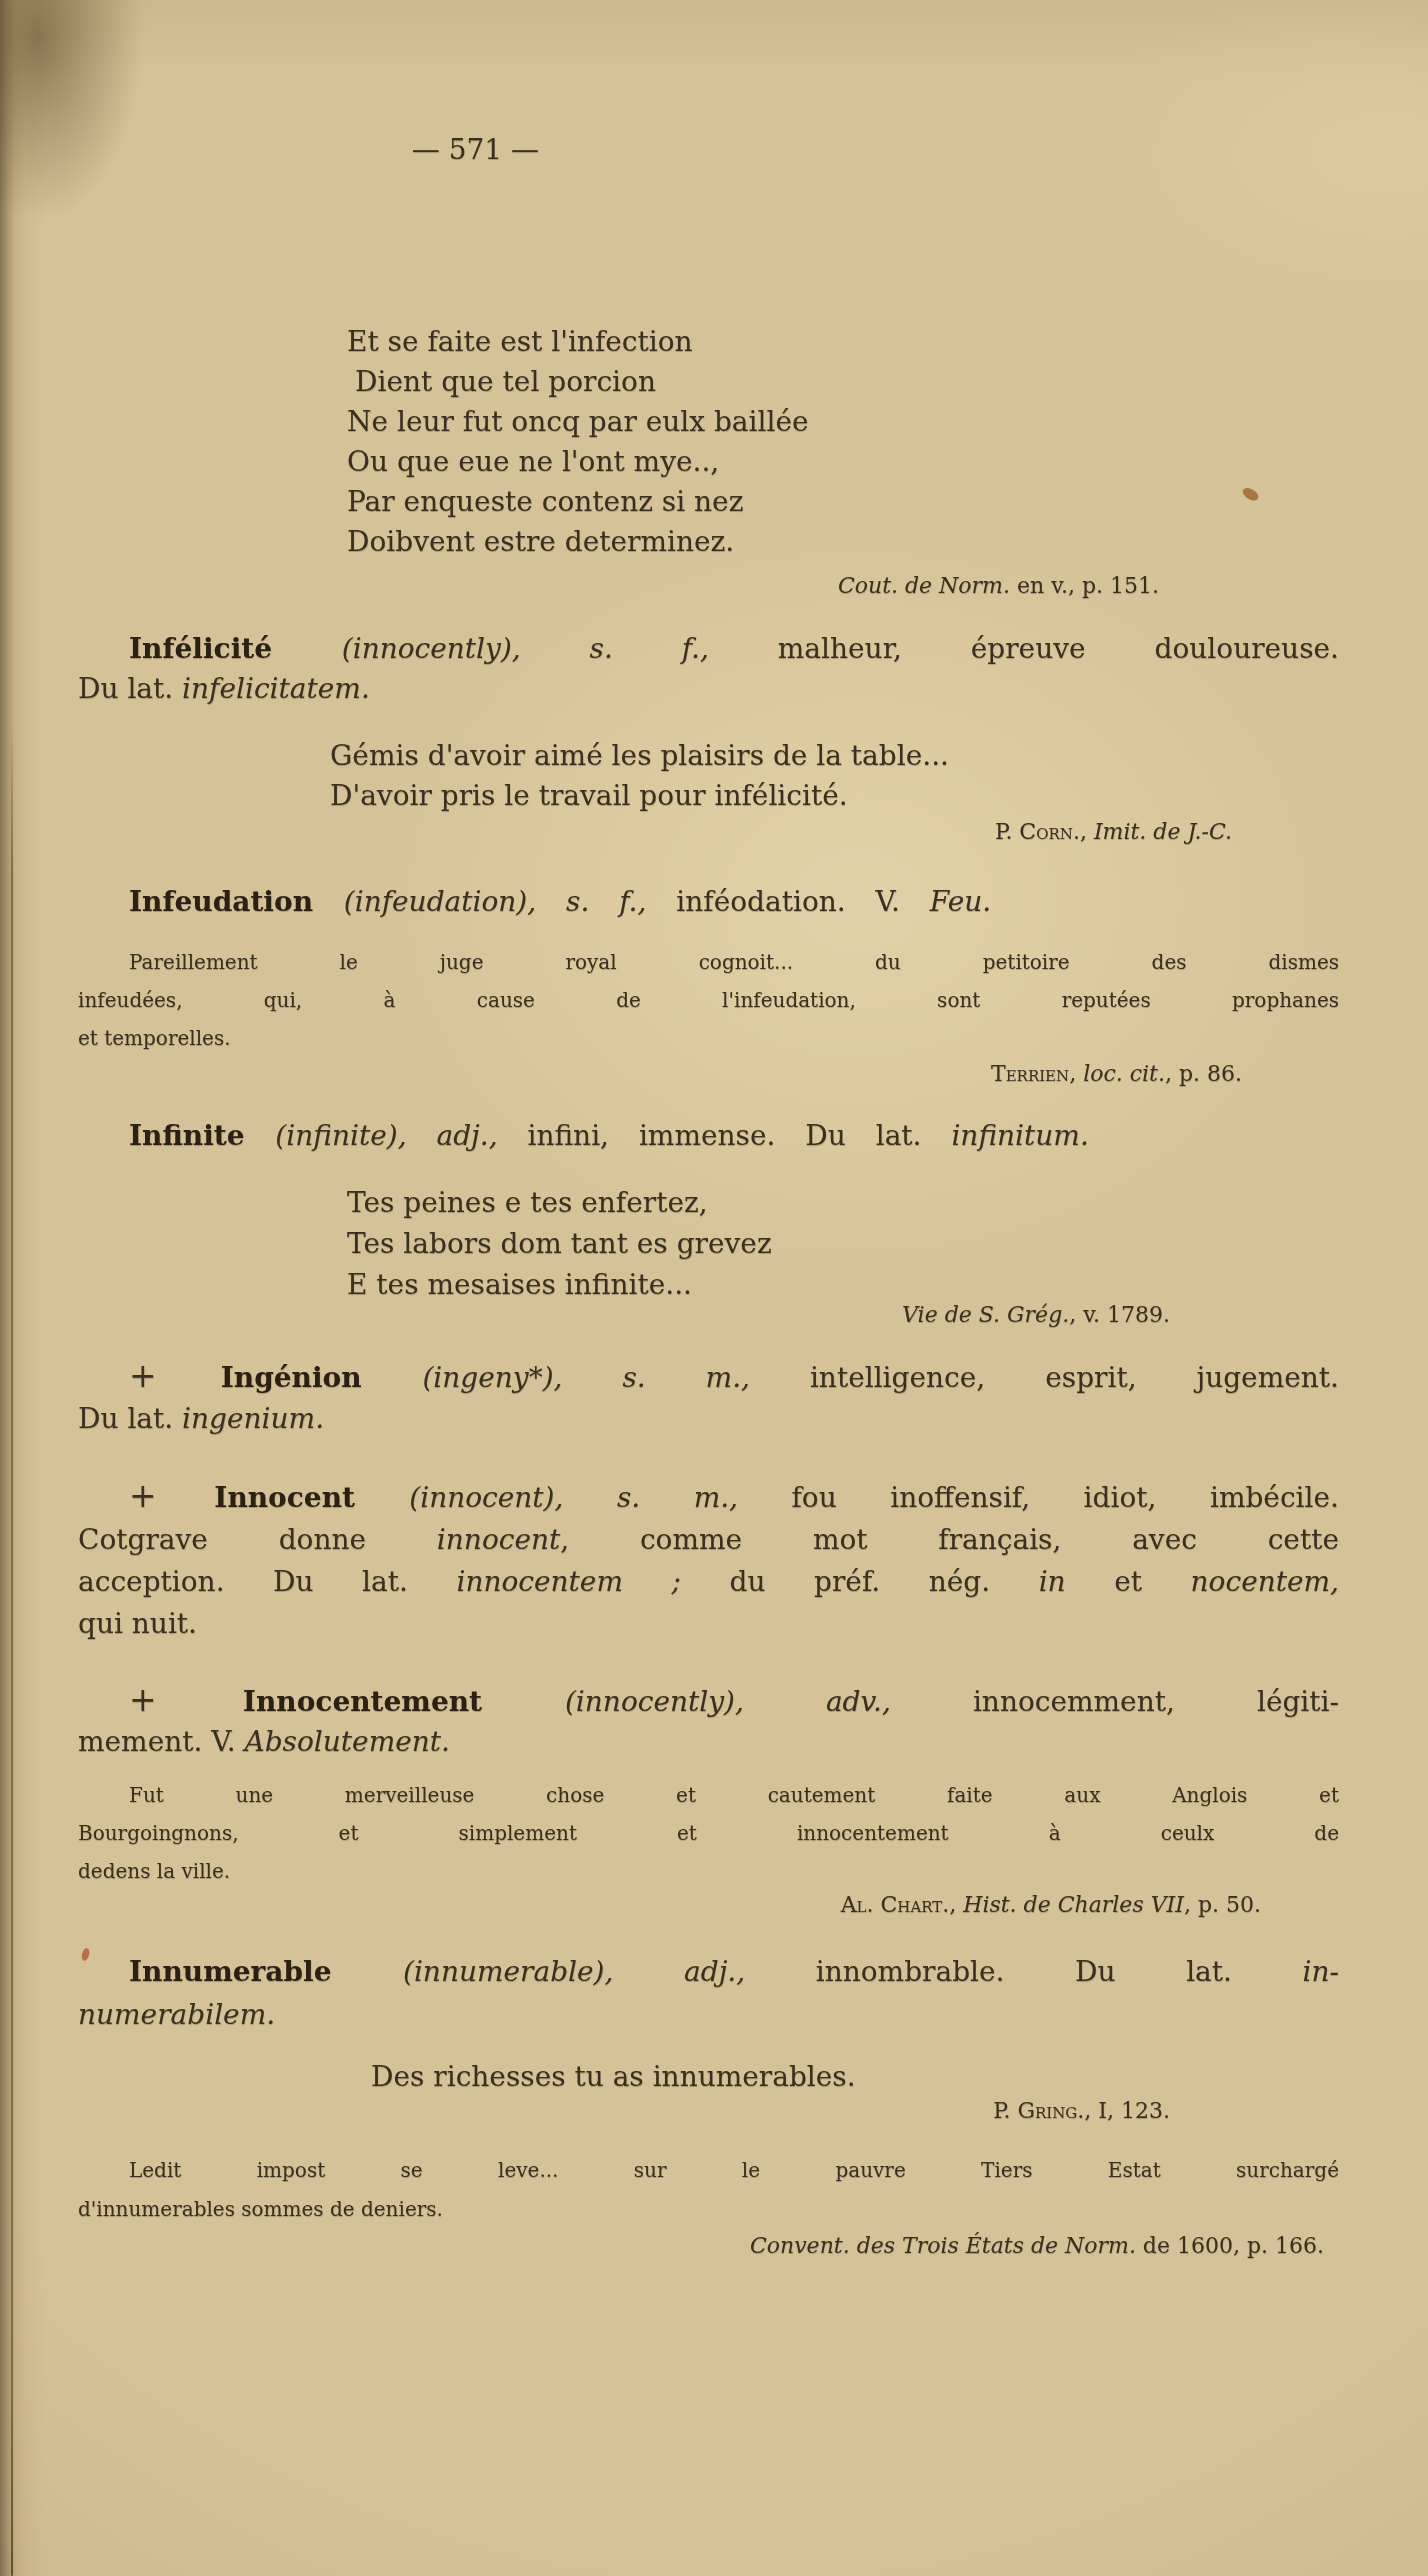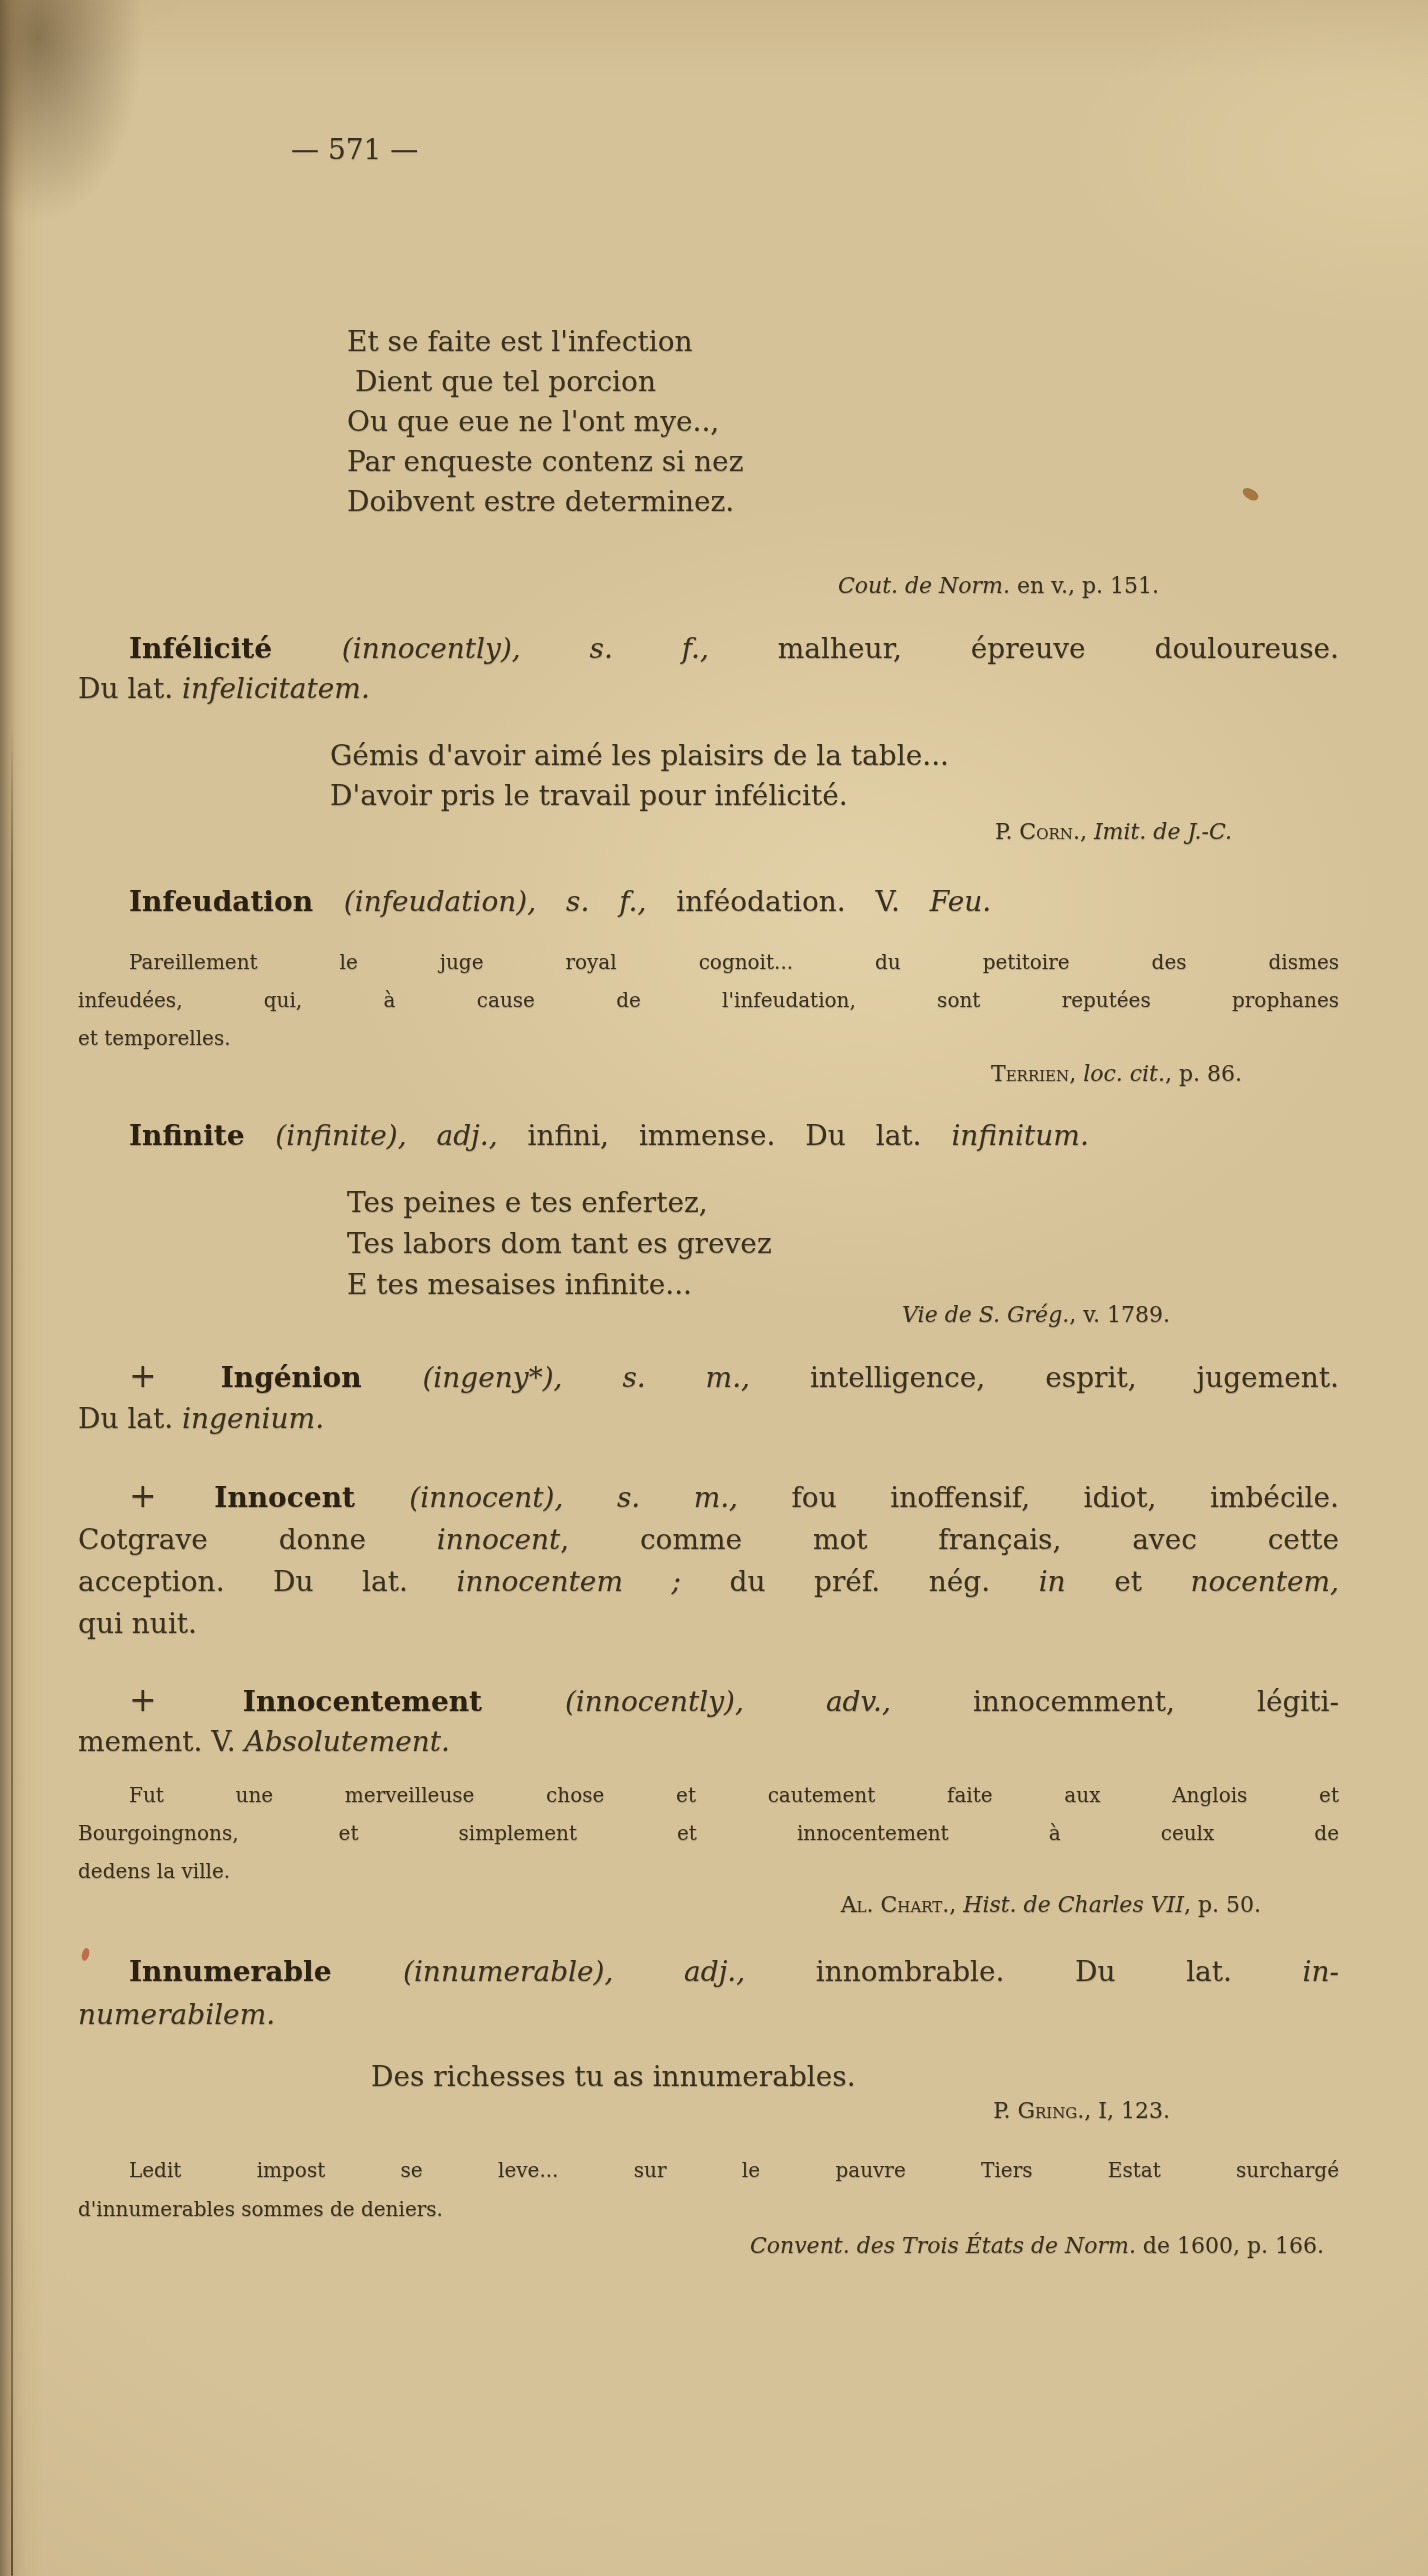--- a/index.html
+++ b/index.html
@@ -40,28 +40,29 @@
 </head>
 <body>
 
 <div class="page">
 
   <div class="corner-stain"></div>
   <div class="edge-line"></div>
   <div class="speck-brown"></div>
   <div class="speck-red"></div>
 
-  <div class="block" style="left:291px;width:248px;top:130px;text-align:left;">
+  <div class="block" style="left:291px;width:248px;top:130px;text-align:right;">
     <div class="line">— 571 —</div>
   </div>
 
 
   <div class="block verse" style="left:347px;width:825px;top:322px;">
     <div class="line" style="line-height:40px;">Et se faite est l'infection</div>
     <div class="line" style="line-height:40px;margin-left:8px;">Dient que tel porcion</div>
+    <div class="line" style="line-height:40px;">Ne leur fut oncq par eulx baillée</div>
     <div class="line" style="line-height:40px;">Ou que eue ne l'ont mye..,</div>
     <div class="line" style="line-height:40px;">Par enqueste contenz si nez</div>
     <div class="line" style="line-height:40px;">Doibvent estre determinez.</div>
   </div>
 
   <div class="block cite" style="top:573px;padding-right:180px;box-sizing:border-box;"><span class="it">Cout. de Norm.</span><span> en v., p. 151.</span></div>
 
   <div class="block" style="top:629px;">
     <div class="line just indent" style="line-height:40px;"><span class="hw">Infélicité </span><span class="it">(innocently), s. f.,</span><span> malheur, épreuve douloureuse.</span></div>
     <div class="line" style="line-height:40px;"><span>Du lat. </span><span class="it">infelicitatem.</span></div>

